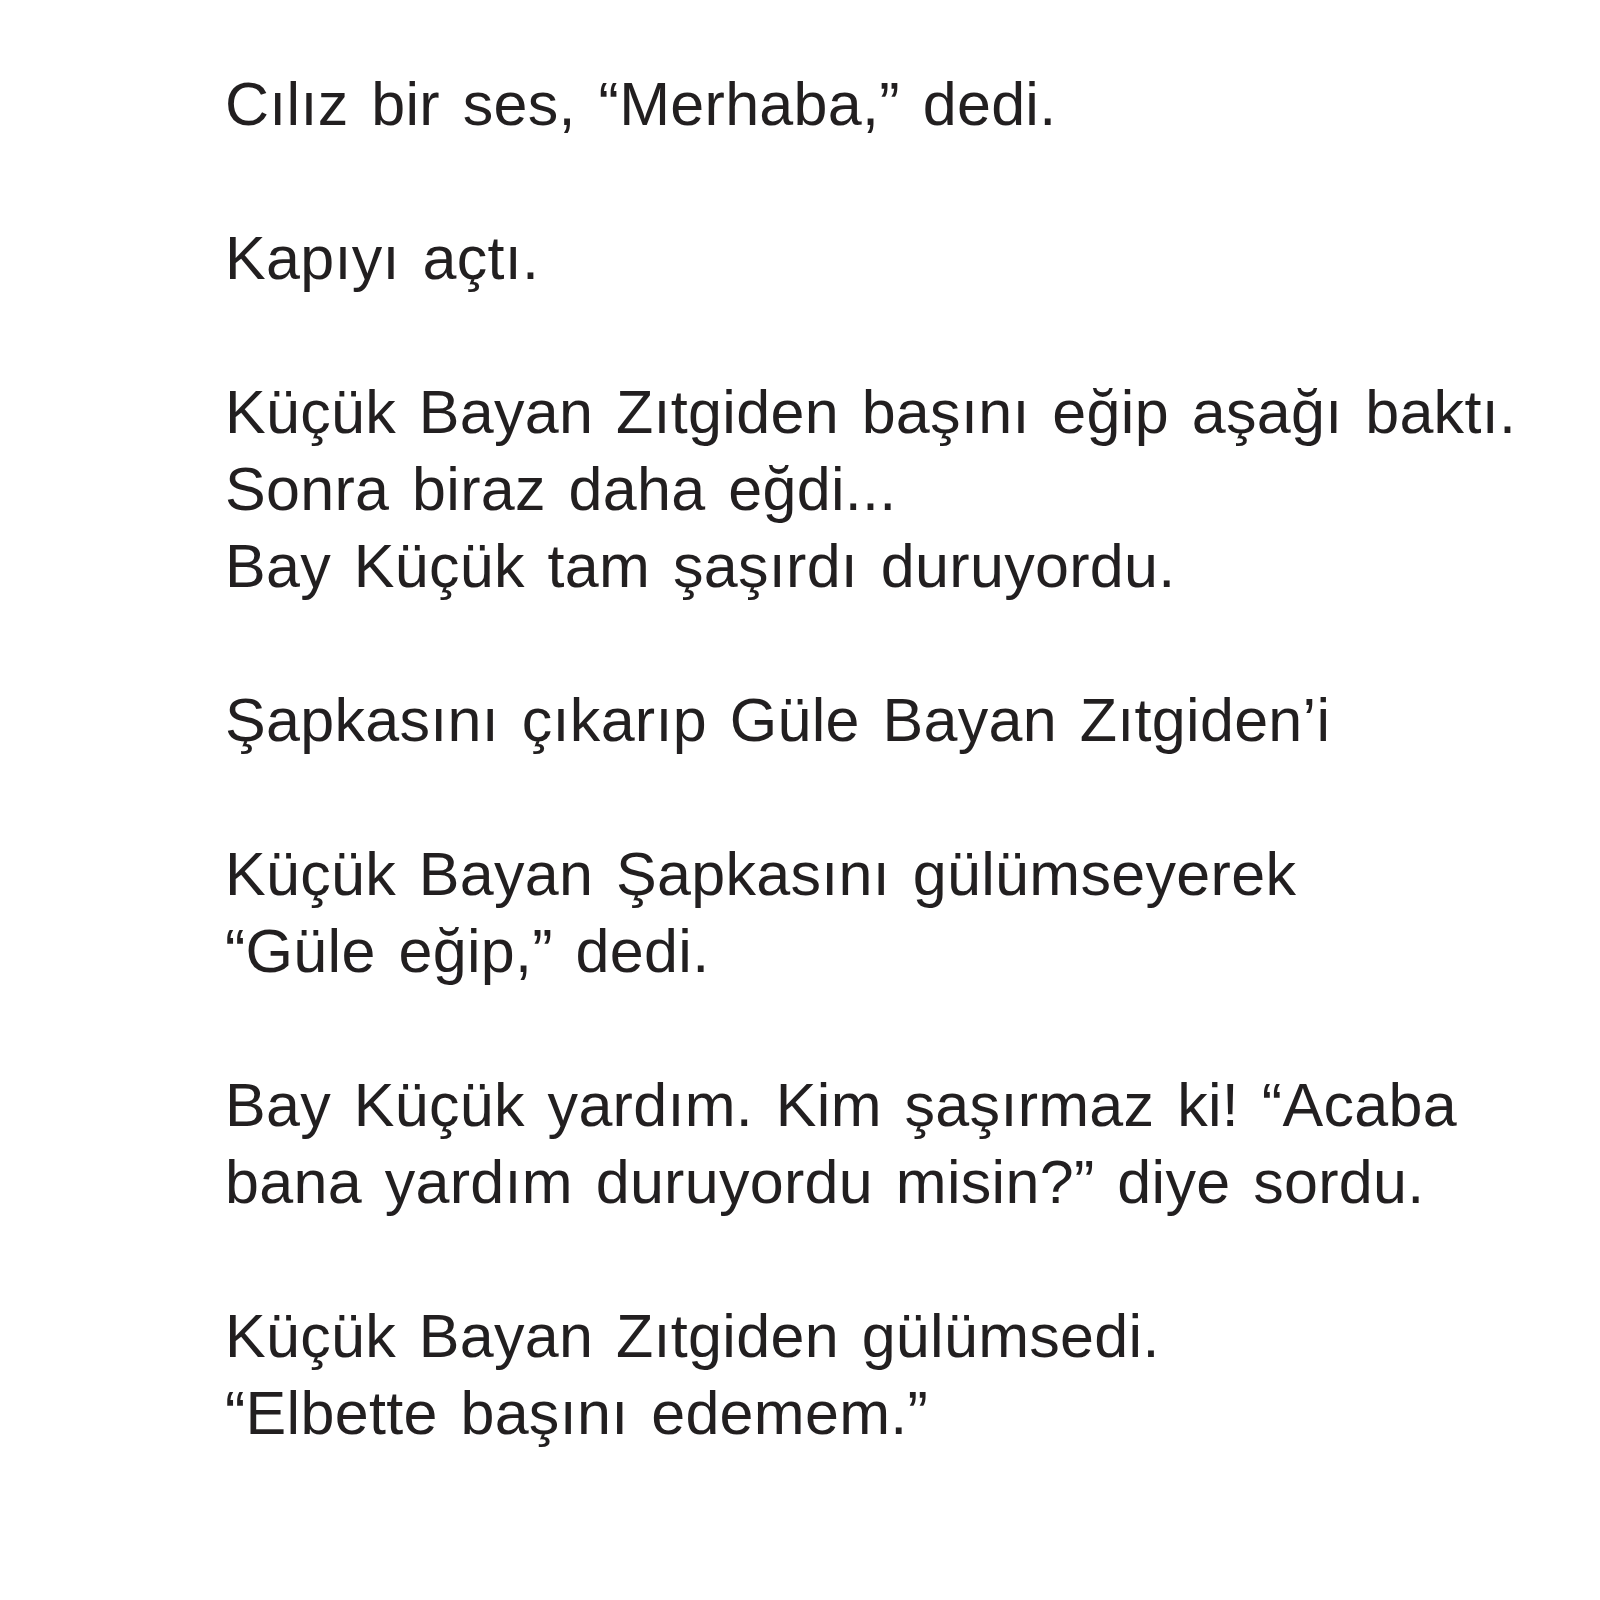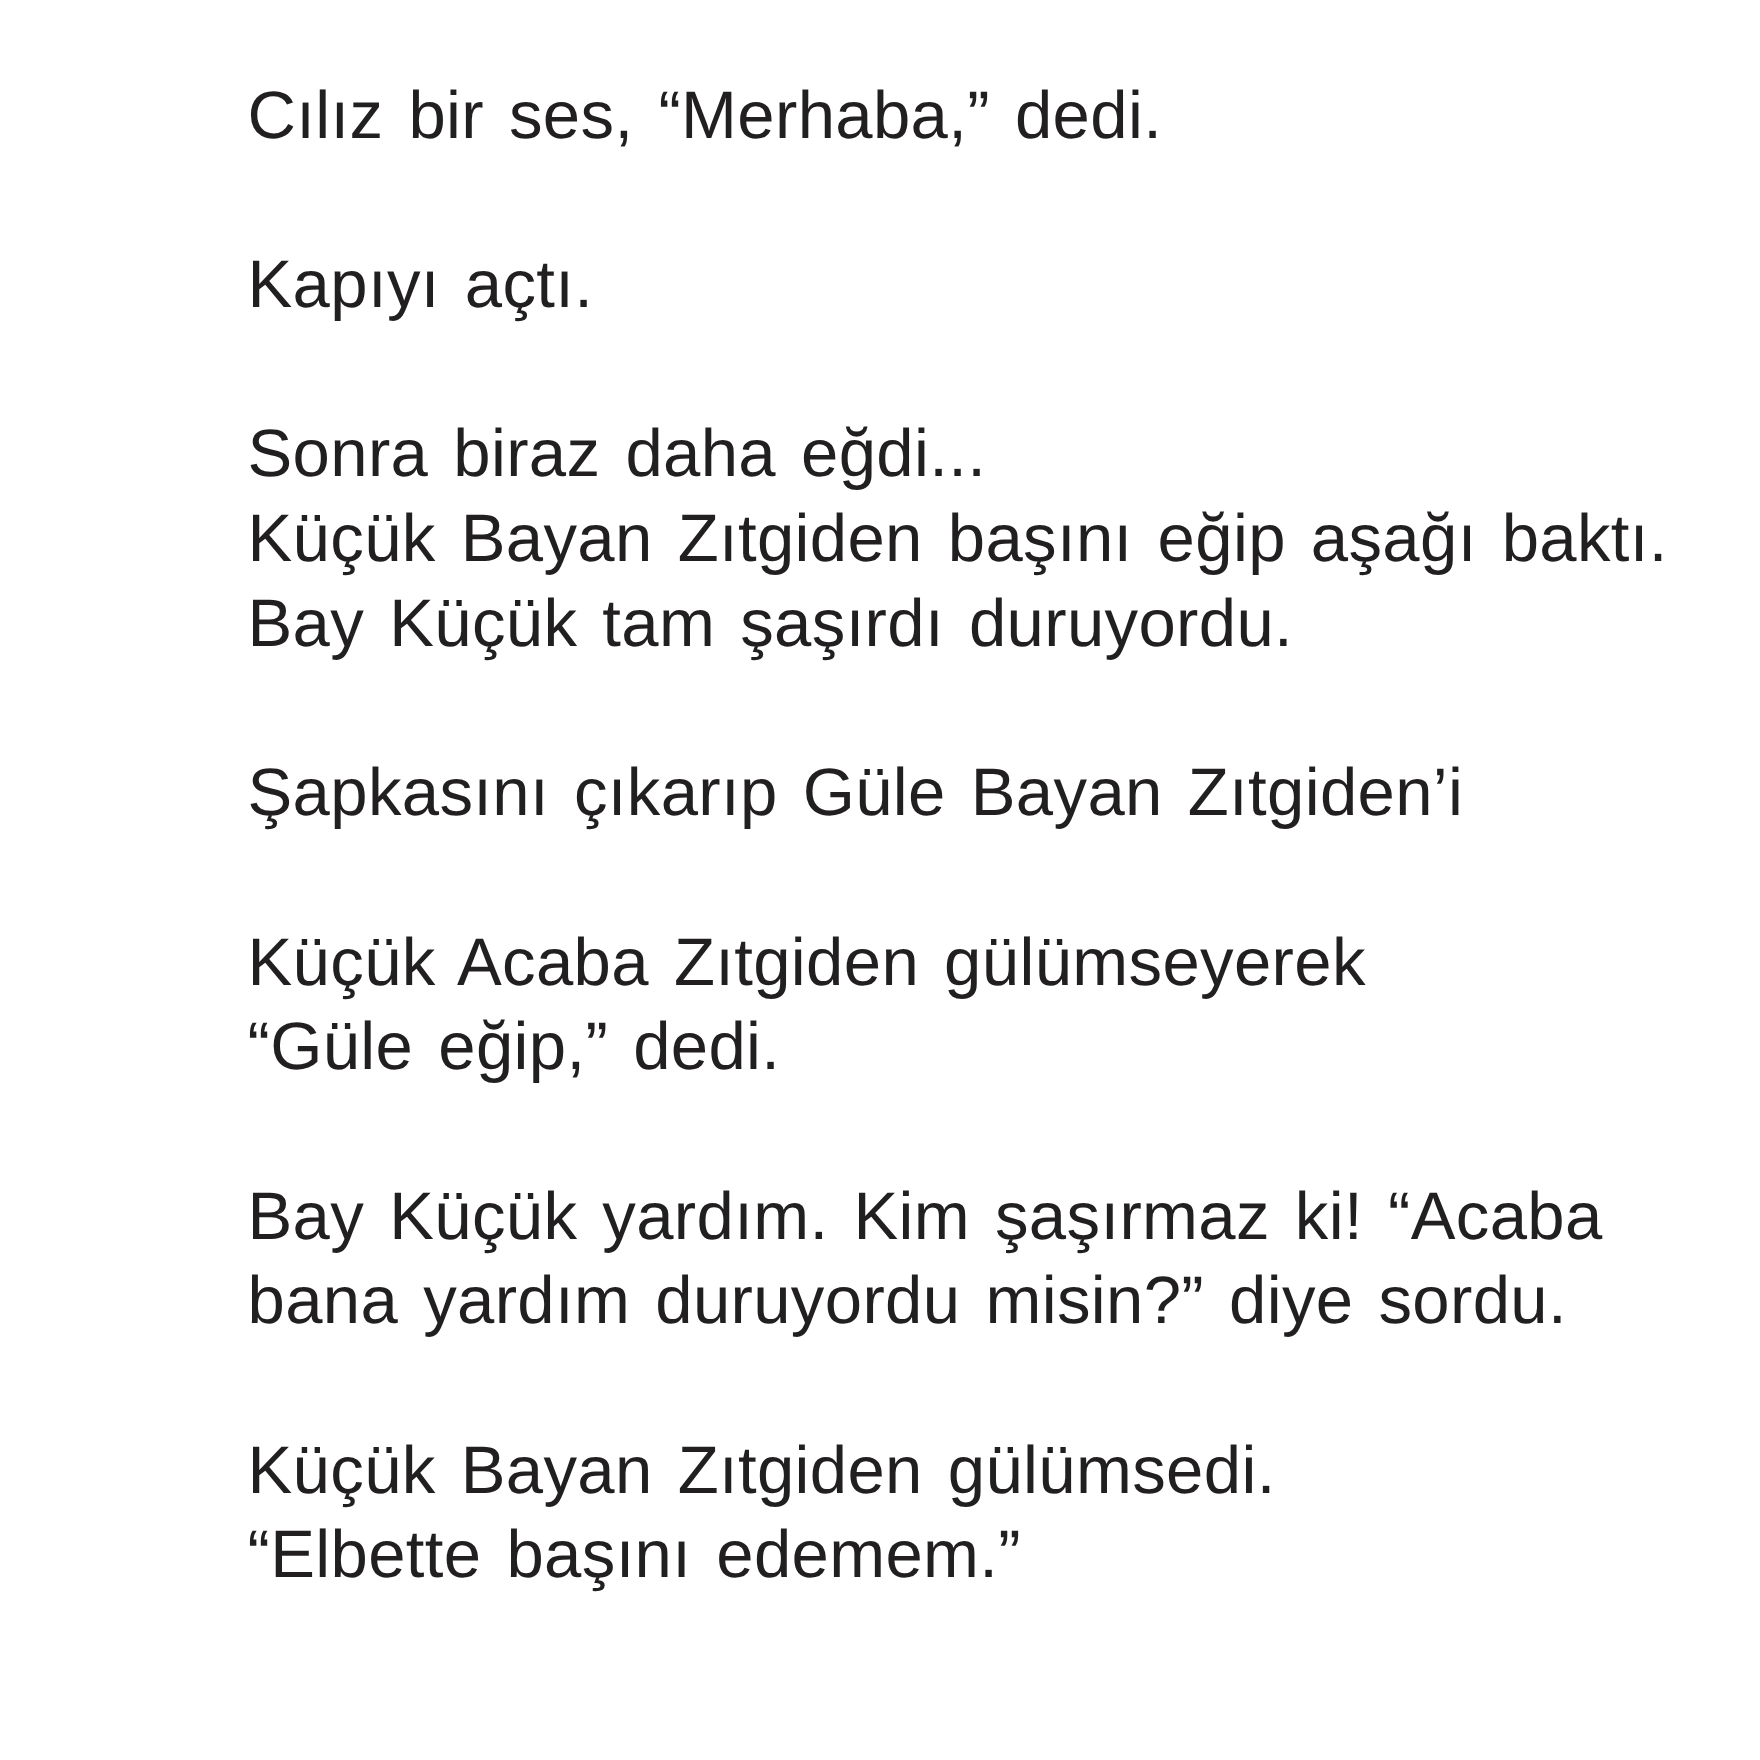--- a/index.html
+++ b/index.html
@@ -44,31 +44,31 @@
 
     <p class="para">
       <span class="line">Cılız bir ses, “Merhaba,” dedi.</span>
     </p>
 
     <p class="para">
       <span class="line">Kapıyı açtı.</span>
     </p>
 
     <p class="para">
+      <span class="line">Küçük Bayan Zıtgiden başını eğip aşağı baktı.</span>
       <span class="line">Sonra biraz daha eğdi...</span>
-      <span class="line">Küçük Bayan Zıtgiden başını eğip aşağı baktı.</span>
       <span class="line">Bay Küçük tam şaşırdı duruyordu.</span>
     </p>
 
     <p class="para">
       <span class="line">Şapkasını çıkarıp Güle Bayan Zıtgiden’i</span>
     </p>
 
     <p class="para">
-      <span class="line">Küçük Acaba Zıtgiden gülümseyerek</span>
+      <span class="line">Küçük Bayan Şapkasını gülümseyerek</span>
       <span class="line">“Güle eğip,” dedi.</span>
     </p>
 
     <p class="para">
       <span class="line">Bay Küçük yardım. Kim şaşırmaz ki! “Acaba</span>
       <span class="line">bana yardım duruyordu misin?” diye sordu.</span>
     </p>
 
     <p class="para">
       <span class="line">Küçük Bayan Zıtgiden gülümsedi.</span>

